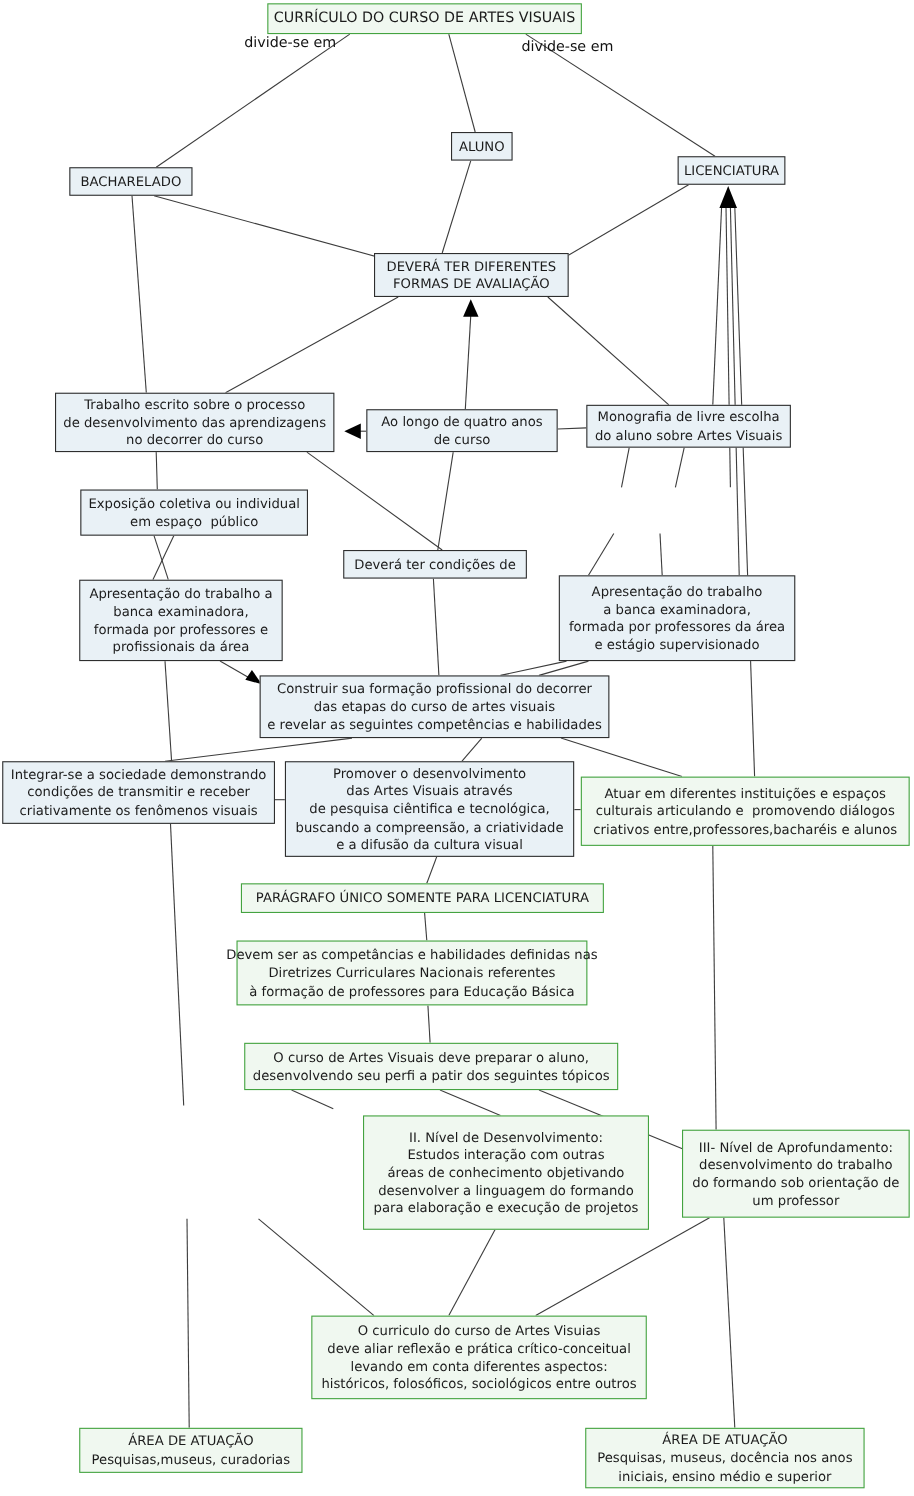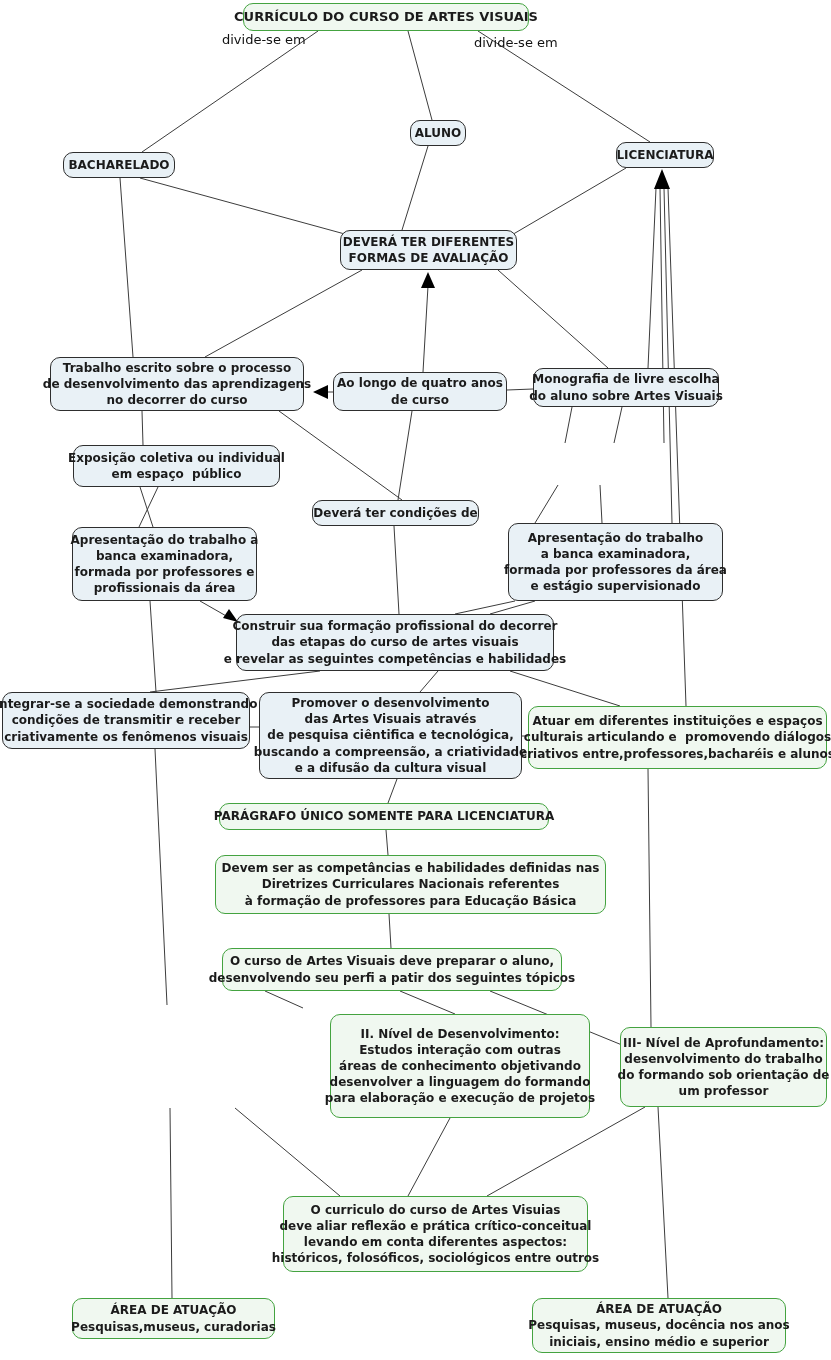--- a/index.html
+++ b/index.html
@@ -6,21 +6,21 @@
   .stage{
     position:relative;width:831px;height:1360px;overflow:hidden;
     font-family:"DejaVu Sans","Liberation Sans",sans-serif;color:#1b1b1b;background:#ffffff;
   }
   .stage svg{position:absolute;left:0;top:0;z-index:0;}
   .box{
     position:absolute;z-index:1;box-sizing:border-box;
     display:flex;align-items:center;justify-content:center;
     text-align:center;white-space:pre;line-height:1.35;
     font-size:12px;padding:1px 0;
-    border:1.5px solid #2e2e2e;border-radius:10px;background:#e9f1f6;font-weight:bold;
+    border:1.5px solid #2e2e2e;border-radius:0;background:#e9f1f6;
   }
   .green{border-color:#44a340;background:#f0f8f0;}
   .title{font-size:13px;}
   .edge-label{
     position:absolute;z-index:1;font-size:13px;color:#111;white-space:pre;
   }
   line{stroke:#3c3c3c;stroke-width:1;}
   polygon{fill:#000;}
 </style>
 </head>
@@ -129,21 +129,21 @@
   <div class="box" style="left:259px;top:692px;width:263px;height:87px">Promover o desenvolvimento
 das Artes Visuais através
 de pesquisa ciêntifica e tecnológica,
 buscando a compreensão, a criatividade
 e a difusão da cultura visual</div>
   <div class="box green" style="left:528px;top:706px;width:299px;height:63px">Atuar em diferentes instituições e espaços
 culturais articulando e  promovendo diálogos
 criativos entre,professores,bacharéis e alunos</div>
 
   <div class="box green" style="left:219px;top:803px;width:330px;height:27px">PARÁGRAFO ÚNICO SOMENTE PARA LICENCIATURA</div>
-  <div class="box green" style="left:215px;top:855px;width:391px;height:59px">Devem ser as competâncias e habilidades definidas nas
+  <div class="box green" style="left:215px;top:855px;width:319px;height:59px">Devem ser as competâncias e habilidades definidas nas
 Diretrizes Curriculares Nacionais referentes
 à formação de professores para Educação Básica</div>
   <div class="box green" style="left:222px;top:948px;width:340px;height:43px">O curso de Artes Visuais deve preparar o aluno,
 desenvolvendo seu perfi a patir dos seguintes tópicos</div>
 
   <div class="box green" style="left:620px;top:1027px;width:207px;height:80px">III- Nível de Aprofundamento:
 desenvolvimento do trabalho
 do formando sob orientação de
 um professor</div>
   <div class="box green" style="left:330px;top:1014px;width:260px;height:104px">II. Nível de Desenvolvimento:

